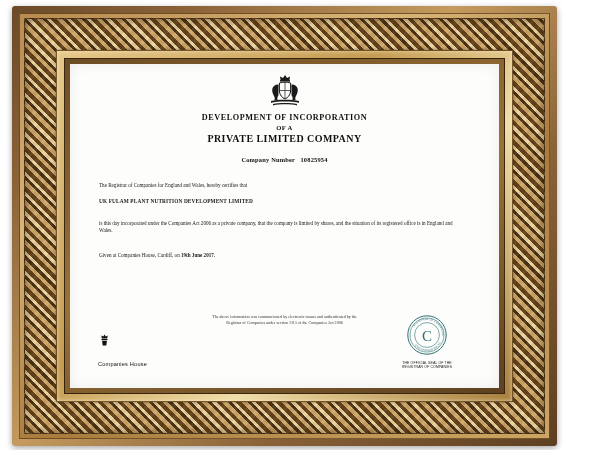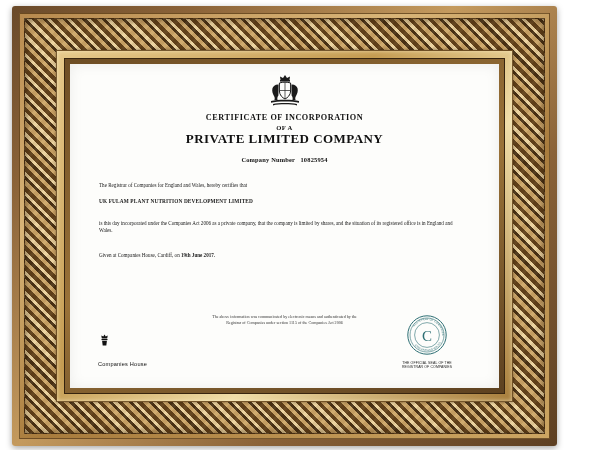--- a/index.html
+++ b/index.html
@@ -135,21 +135,21 @@
     font-weight: bold;
     line-height: 11px;
   }
   .title-line2 {
     font-size: 6.6px;
     letter-spacing: 0.4px;
     font-weight: bold;
     line-height: 10px;
   }
   .title-line3 {
-    font-size: 13px;
+    font-size: 10px;
     letter-spacing: 0.45px;
     font-weight: bold;
     line-height: 11px;
   }
 
   .company-number {
     position: absolute;
     top: 92px;
     left: 0;
     width: 100%;
@@ -253,21 +253,21 @@
               <path d="M27.4 10.5 C30.5 10.2 33 12 33.6 14.6 C34.2 17.2 33.2 20 32 22 C31.2 23.4 31 24.8 31.6 26 L28.4 26 C29 24.4 28.6 22.6 27.6 21.4 L27.4 10.5 Z"></path>
 
               <path d="M7 27 C13 25.3 29 25.3 35 27 L35 28.8 C29 27.1 13 27.1 7 28.8 Z"></path>
 
               <path d="M9 30 C15 28.6 27 28.6 33 30 L33 31.4 C27 30 15 30 9 31.4 Z"></path>
             </g>
           </svg>
         </div>
 
         <div class="title-block">
-          <div class="title-line1">CERTIFICATE OF INCORPORATION</div>
+          <div class="title-line1">DEVELOPMENT OF INCORPORATION</div>
           <div class="title-line2">OF A</div>
           <div class="title-line3">PRIVATE LIMITED COMPANY</div>
         </div>
 
         <div class="company-number">
           <span>Company Number</span>
           <span>&nbsp;</span>
           <span>10825954</span>
         </div>
 

